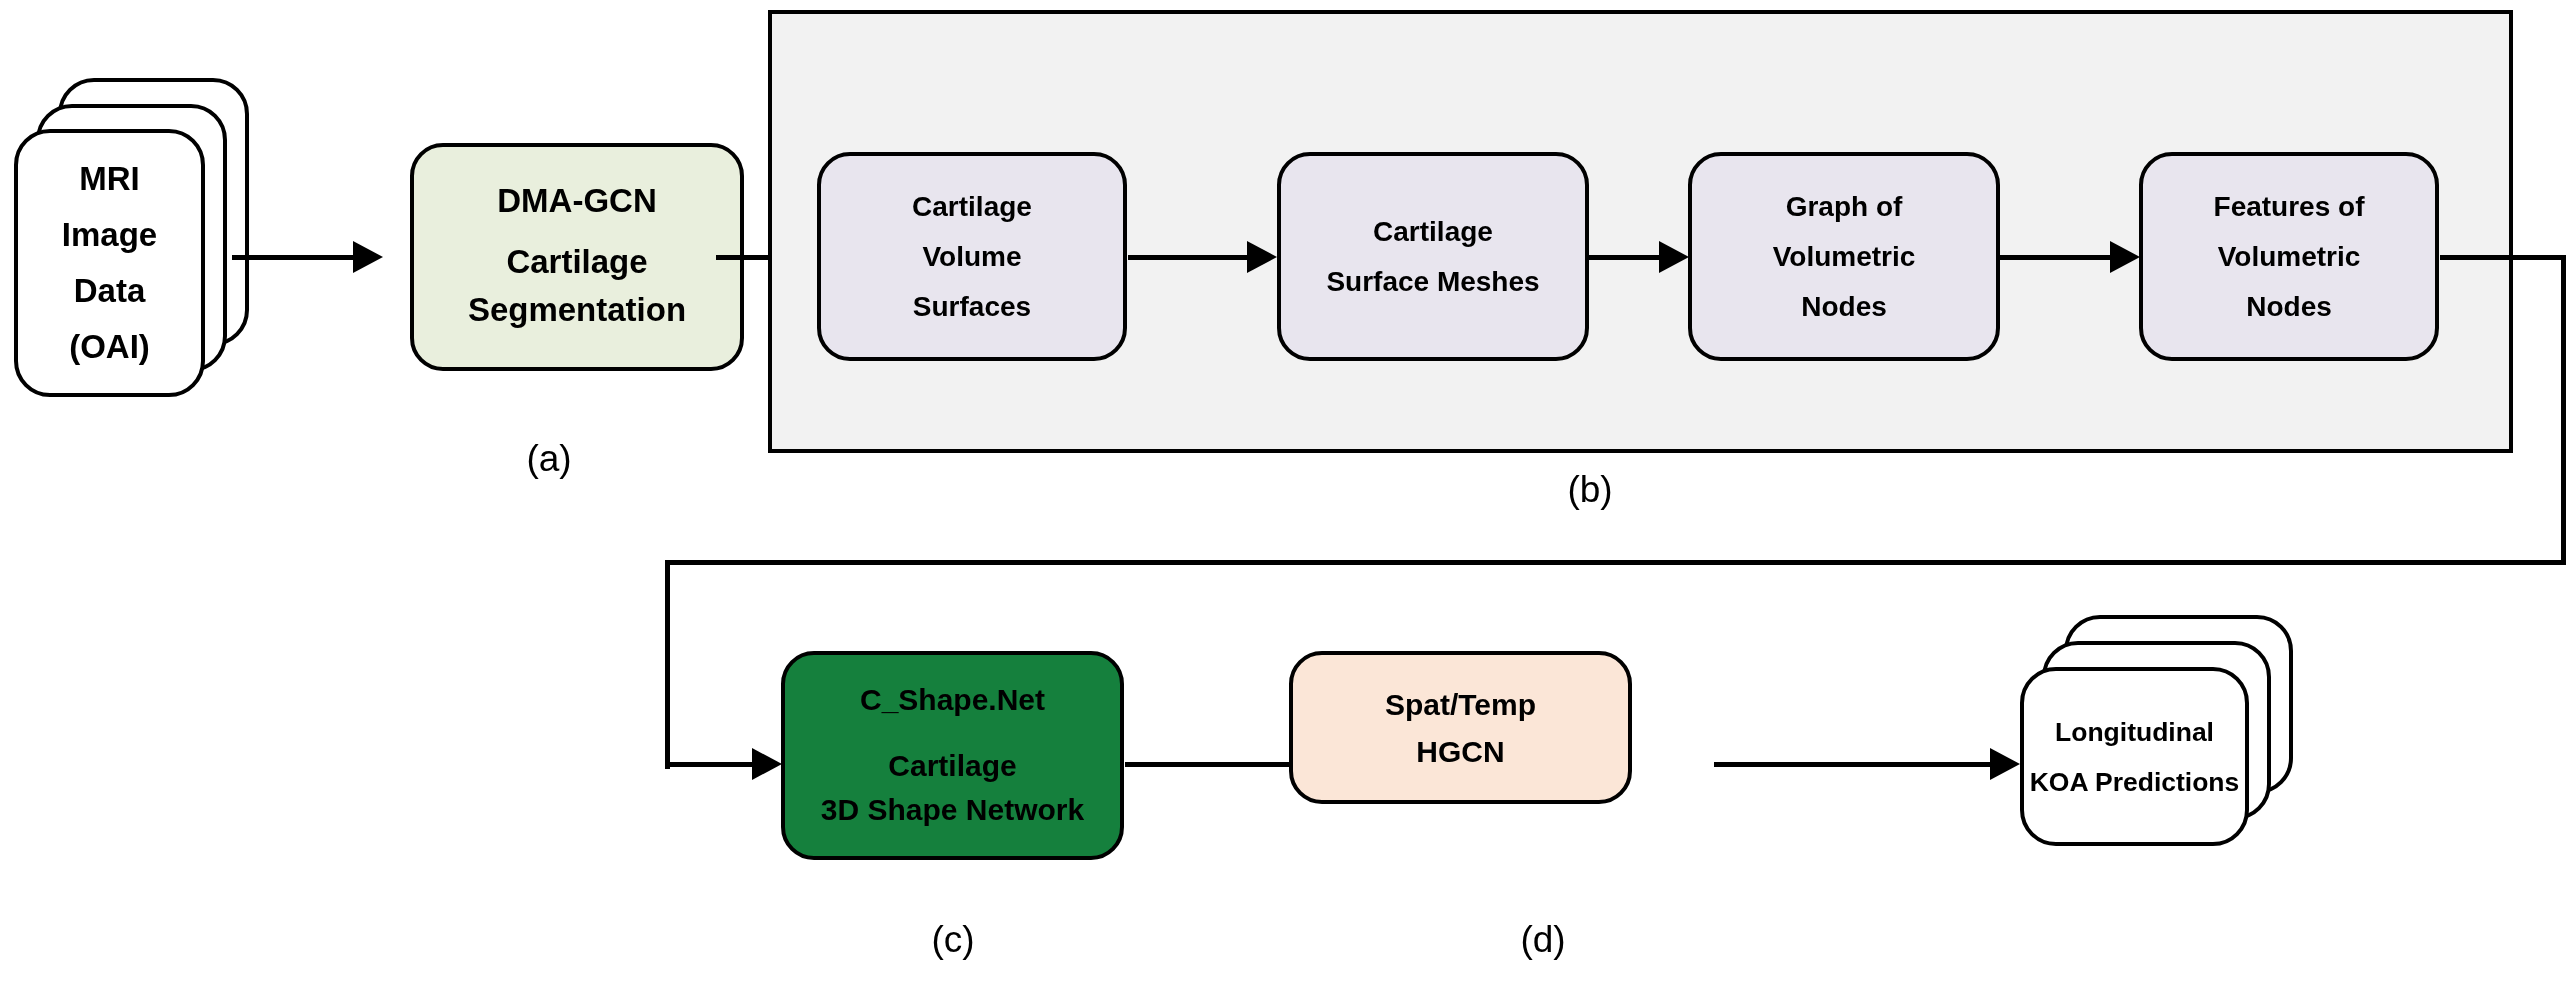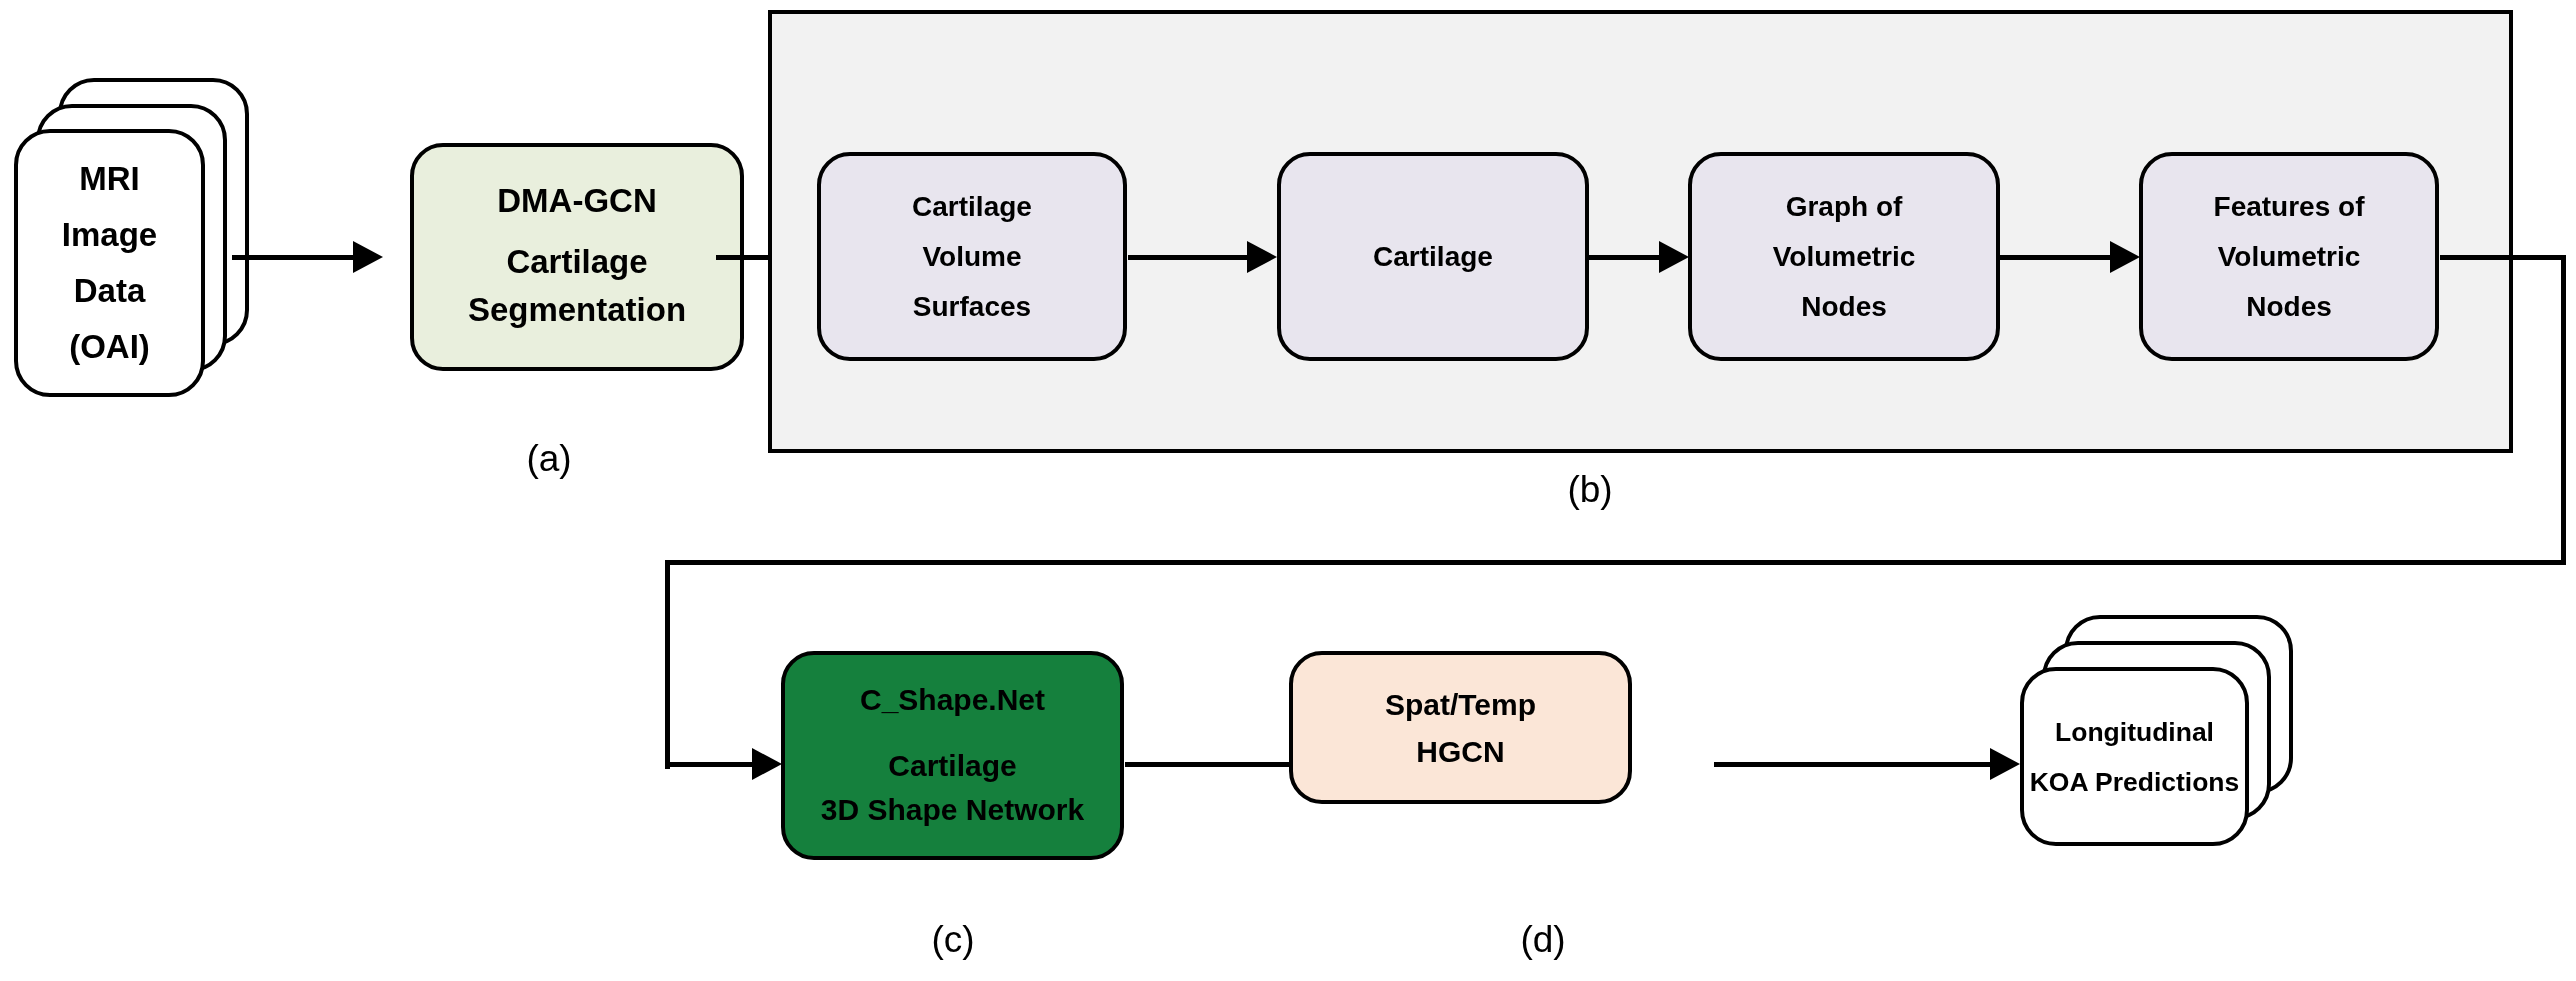--- a/index.html
+++ b/index.html
@@ -120,20 +120,21 @@
     <div class="ln">Cartilage</div>
     <div class="ln">Volume</div>
     <div class="ln">Surfaces</div>
   </div>
 
   <div class="hline" style="left:1128px; top:255px; width:121px;"></div>
   <div class="ah-right" style="left:1247px; top:241px;"></div>
 
   <div class="node tx2" style="left: 1277px; top: 152px; width: 312px; height: 209px; background-color: rgb(232, 229, 238);">
     <div class="ln">Cartilage</div>
+    <div class="ln">Surface Meshes</div>
   </div>
 
   <div class="hline" style="left:1589px; top:255px; width:72px;"></div>
   <div class="ah-right" style="left:1659px; top:241px;"></div>
 
   <div class="node tx2" style="left: 1688px; top: 152px; width: 312px; height: 209px; background-color: rgb(232, 229, 238);">
     <div class="ln">Graph of</div>
     <div class="ln">Volumetric</div>
     <div class="ln">Nodes</div>
   </div>

